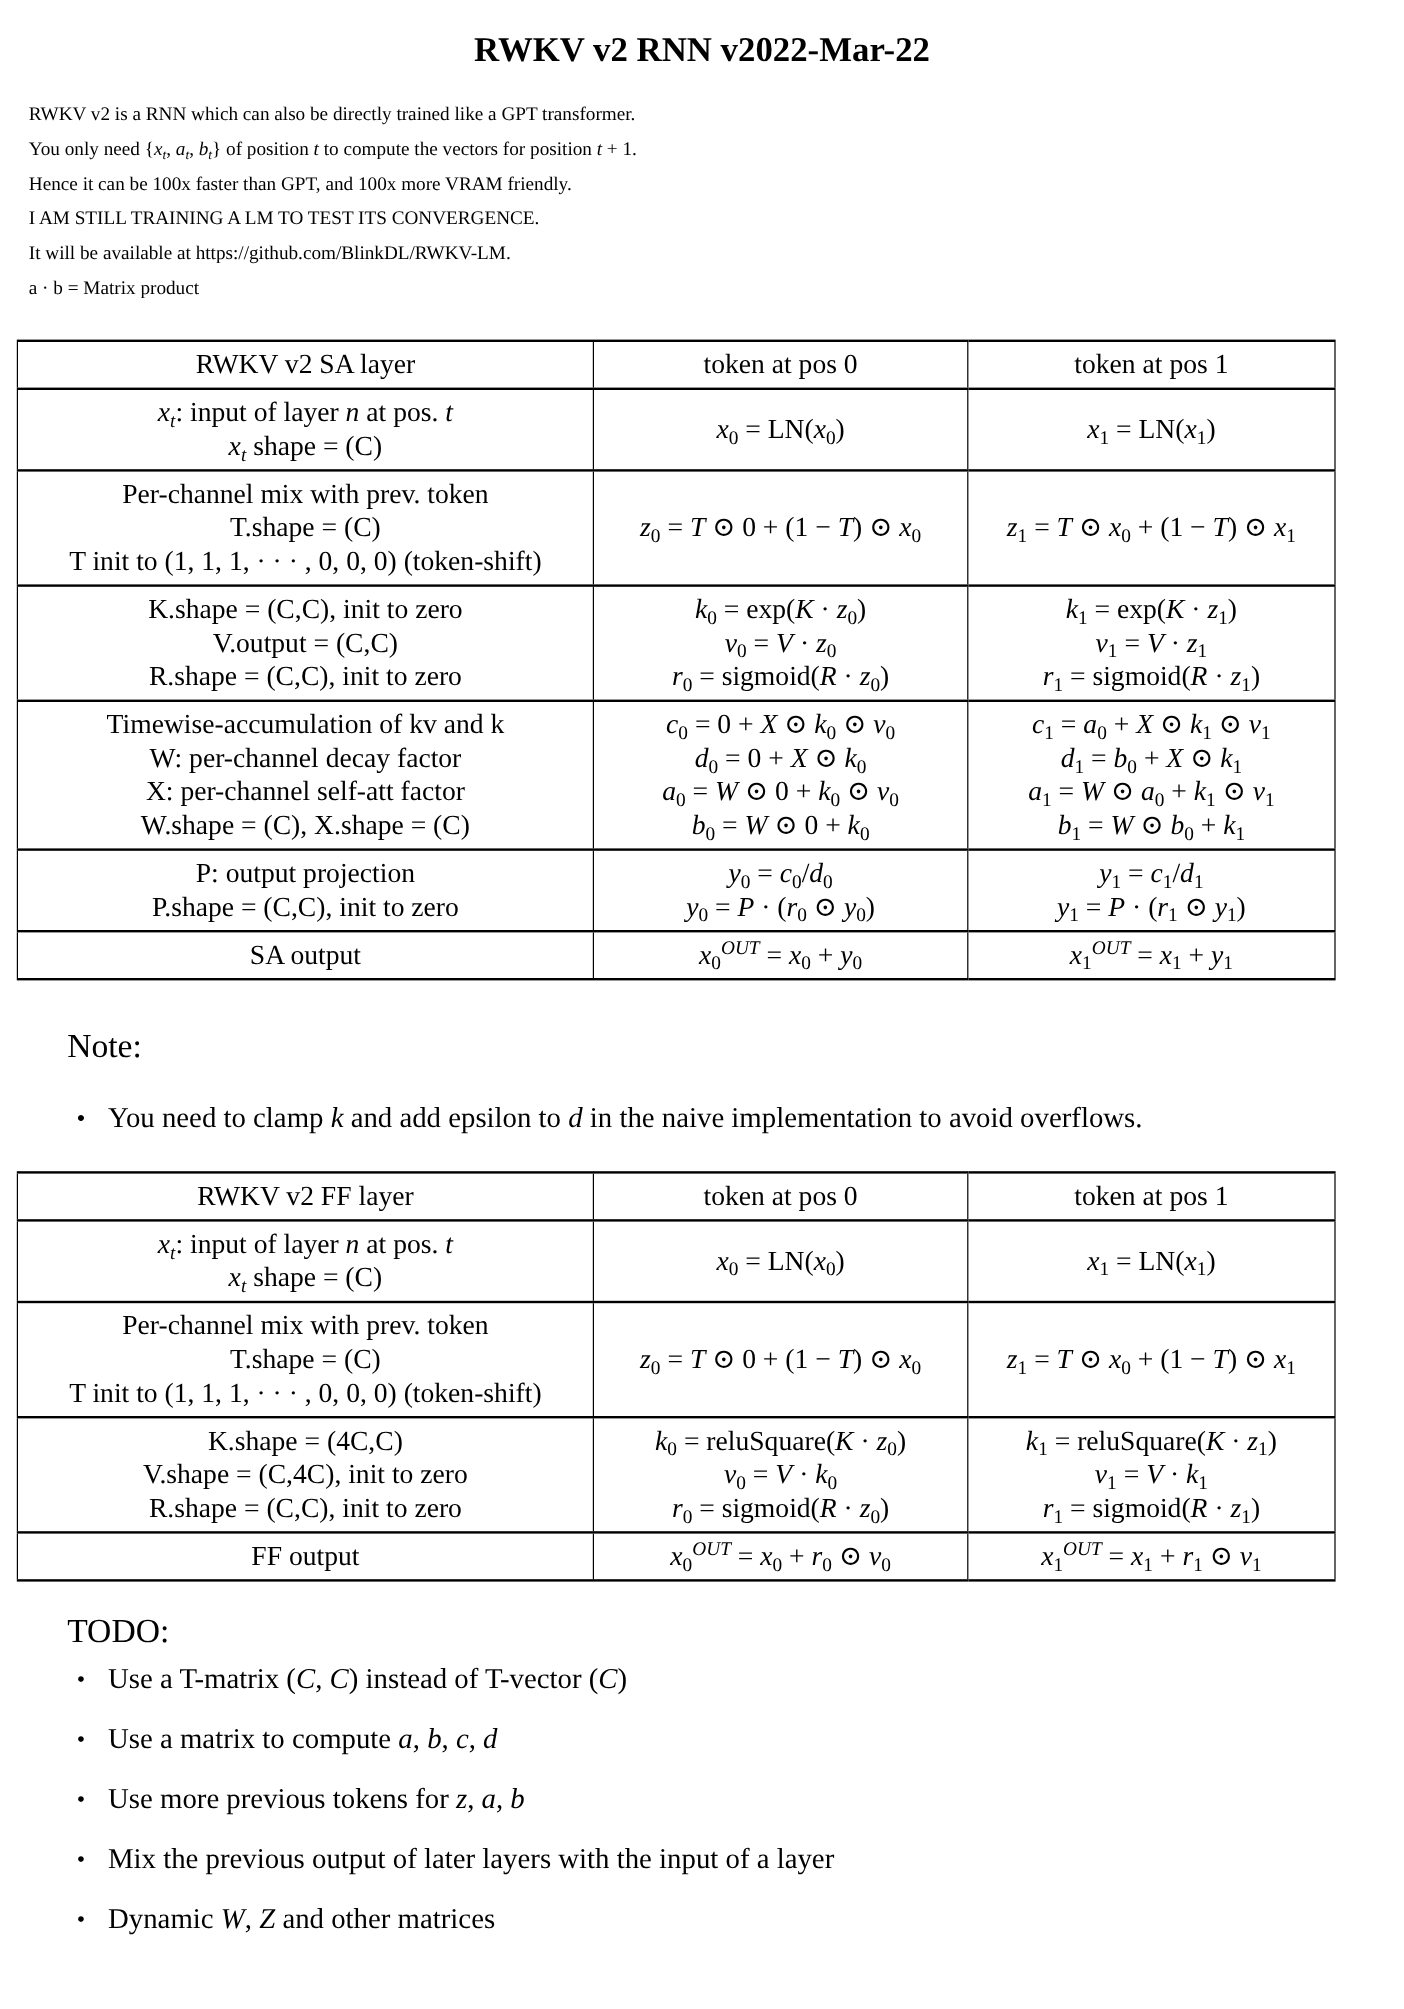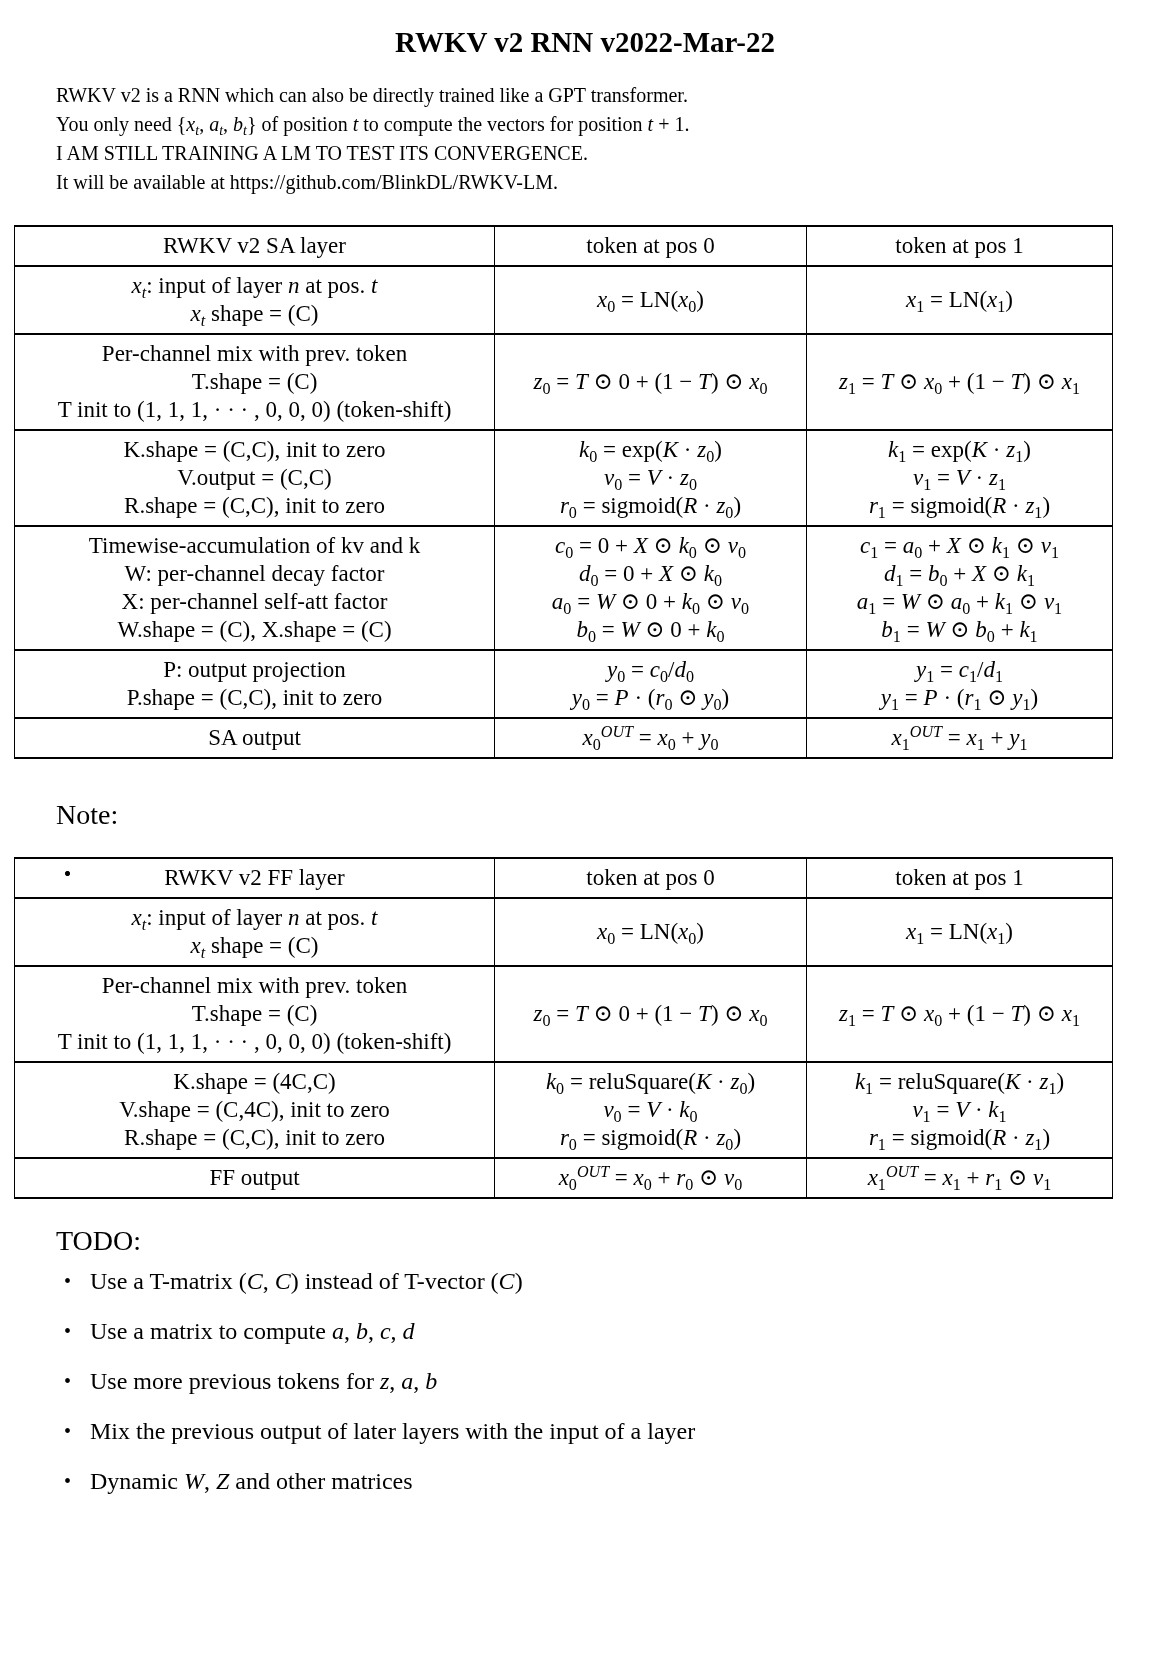--- a/index.html
+++ b/index.html
@@ -8,21 +8,21 @@
     width:1170px;height:1668px;
     background:#ffffff;color:#000000;
     font-family:"Liberation Serif","DejaVu Serif",serif;
     overflow:hidden;
   }
   .doc-title{
     margin:26px 0 0 0;
     text-align:center;
     font-size:29px;font-weight:bold;
   }
-  .intro{margin:22px 0 0 56px;font-size:20px;line-height:29px;}
+  .intro{margin:22px 0 0 24px;font-size:16px;line-height:29px;}
   .iline{white-space:nowrap;}
 
   table.tbl{
     margin:28px 0 0 14px;
     border-collapse:collapse;table-layout:fixed;
     width:1098px;
     font-size:23px;line-height:28px;
     text-align:center;
   }
   table.tbl td,table.tbl th{
@@ -51,22 +51,24 @@
 </head>
 <body>
 
 <div class="page">
 
   <div class="doc-title">RWKV v2 RNN v2022-Mar-22</div>
 
   <div class="intro">
     <div class="iline">RWKV v2 is a RNN which can also be directly trained like a GPT transformer.</div>
     <div class="iline">You only need {<i>x</i><sub><i>t</i></sub>, <i>a</i><sub><i>t</i></sub>, <i>b</i><sub><i>t</i></sub>} of position <i>t</i> to compute the vectors for position <i>t</i> + 1.</div>
+    <div class="iline">Hence it can be 100x faster than GPT, and 100x more VRAM friendly.</div>
     <div class="iline">I AM STILL TRAINING A LM TO TEST ITS CONVERGENCE.</div>
     <div class="iline">It will be available at https://github.com/BlinkDL/RWKV-LM.</div>
+    <div class="iline">a · b = Matrix product</div>
   </div>
 
   <table class="tbl t1">
     <colgroup>
       <col style="width:480px">
       <col style="width:312px">
       <col style="width:306px">
     </colgroup>
     <tbody>
         <tr>
@@ -164,20 +166,21 @@
   </tbody>
     </table>
 
   <div class="sec-head">Note:</div>
   <ul class="blist note-list">
     <li>
       <span class="bdot">•</span>
     </li>
     <li>
       <span class="bdot">•</span>
+      <span class="btxt">You need to clamp <i>k</i> and add epsilon to <i>d</i> in the naive implementation to avoid overflows.</span>
     </li>
   </ul>
 
   <table class="tbl t2">
     <colgroup>
       <col style="width:480px">
       <col style="width:312px">
       <col style="width:306px">
     </colgroup>
     <tbody>

